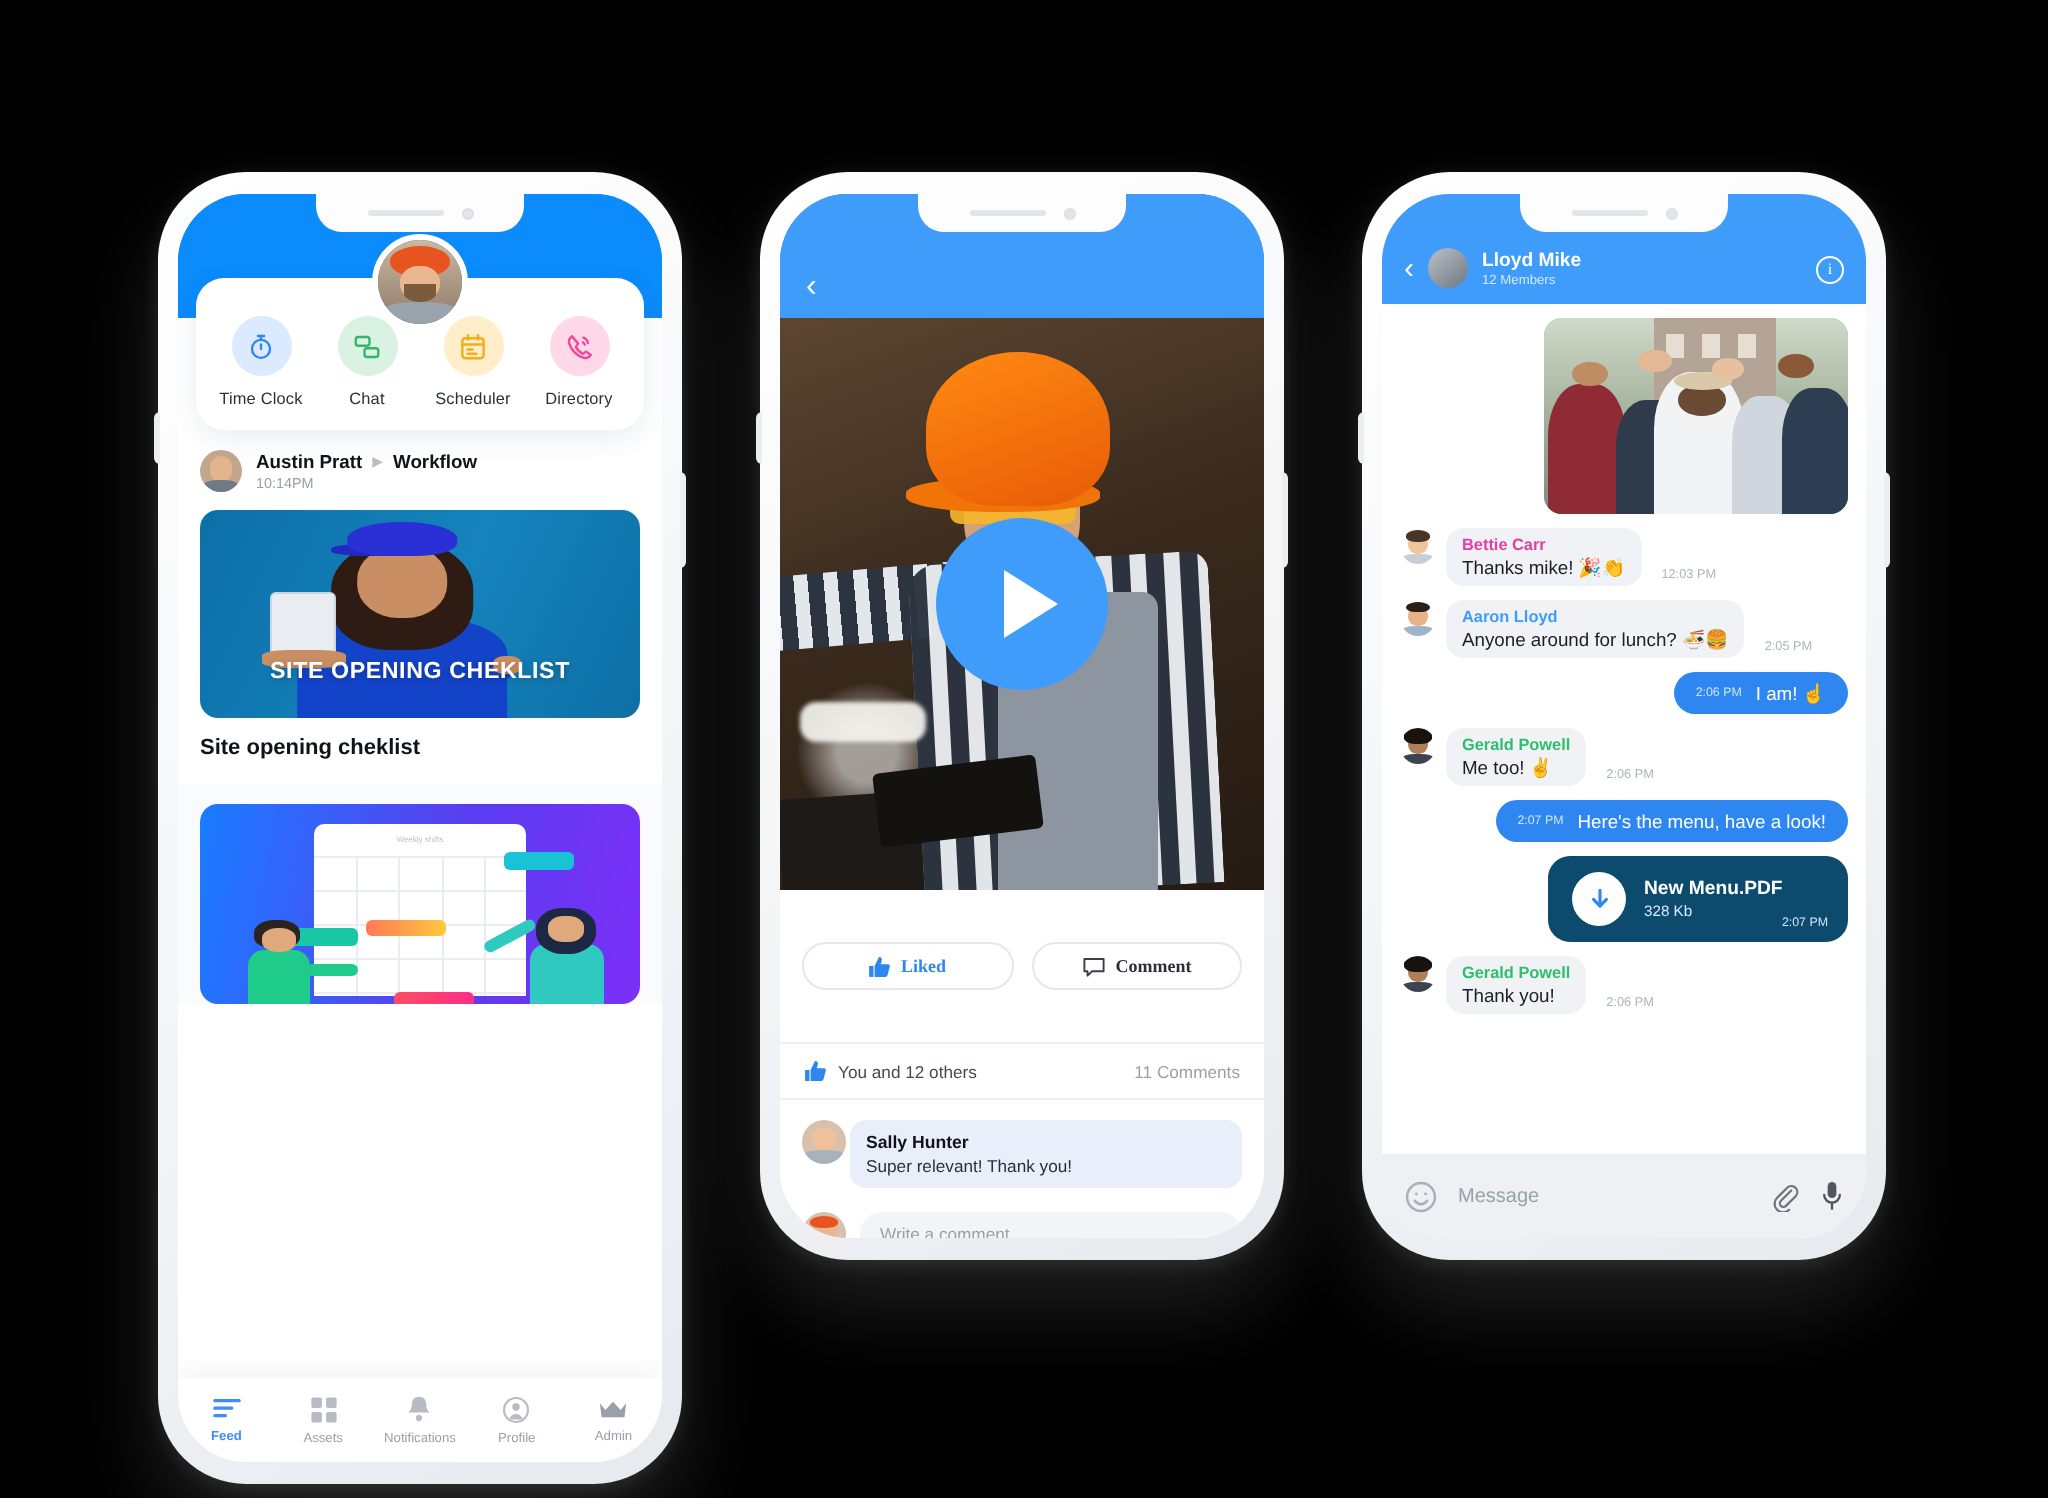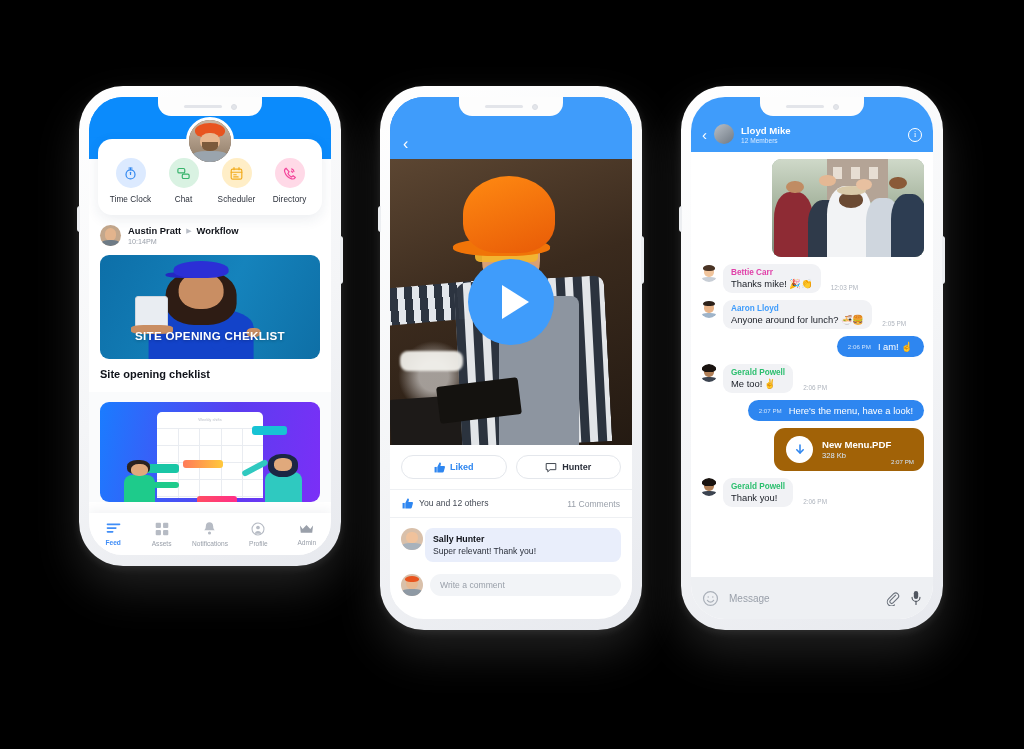--- a/index.html
+++ b/index.html
@@ -35,21 +35,21 @@
   .notch{
     position:absolute; left:50%; transform:translateX(-50%); top:0;
     width:104px; height:19px; background:#fdfdfd;
     border-radius:0 0 13px 13px; z-index:40;
     display:flex; align-items:center; justify-content:center; gap:9px;
   }
   .speaker{ width:38px; height:3px; border-radius:2px; background:#e3e5ea; }
   .cam{ width:6px; height:6px; border-radius:50%; background:#e3e5ea; border:1px solid #dcdee3; }
 
   
-  #phone1{ left:79px; top:86px; width:262px; height:480px; }
+  #phone1{ left:79px; top:86px; width:262px; height:656px; }
   .p1-head{
     position:relative; height:62px; background:#0b8bfc;
   }
   .p1-head-curve{
     position:absolute; left:0; right:0; top:0; height:62px;
   }
   .p1-avatar{
     position:absolute; left:50%; top:20px; transform:translateX(-50%);
     width:48px; height:48px; border-radius:50%;
     border:3px solid #fff; overflow:hidden; z-index:12;
@@ -187,33 +187,33 @@
   .play{
     position:absolute; left:50%; top:50%; transform:translate(-50%,-50%);
     width:86px; height:86px; border-radius:50%; background:#3f9cfb;
     display:flex; align-items:center; justify-content:center; z-index:5;
   }
   .play-tri{
     width:0; height:0; margin-left:8px;
     border-left:27px solid #fff; border-top:17px solid transparent;
     border-bottom:17px solid transparent;
   }
-  .actions{ display:flex; gap:9px; padding:10px 11px; background:#fff; }
+  .actions{ display:flex; gap:9px; padding:26px 11px; background:#fff;font-family:Liberation Serif, serif; }
   .act{
     flex:1; height:24px; border:1px solid #e4e7ec; border-radius:13px;
     display:flex; align-items:center; justify-content:center; gap:5px;
     font-size:9px; font-weight:bold; color:#2a2f3a; background:#fff;
   }
   .act.liked{ color:#2e86f0; }
   .meta{
     display:flex; align-items:center; justify-content:space-between;
     padding:8px 12px; border-top:1px solid #eef0f3; border-bottom:1px solid #eef0f3;
     background:#fff;
   }
-  .meta-l{ display:flex; gap:6px; font-size:8.6px; color:#444a55; }
+  .meta-l{ display:flex; align-items:center; gap:6px; font-size:8.6px; color:#444a55; }
   .meta-r{ font-size:8.6px; color:#9aa0aa; }
   .cmt{ display:flex; gap:2px; padding:10px 11px 6px; background:#fff; align-items:flex-start; }
   .cmt-av{ width:22px; height:22px; border-radius:50%; overflow:hidden; position:relative;
            background:#d9c0aa; flex:none; }
   .cmt-av i{ position:absolute; left:24%; top:16%; width:52%; height:54%;
              background:#f0c29c; border-radius:46%; }
   .cmt-av b{ position:absolute; left:6%; bottom:0; width:88%; height:30%;
              background:#a8b2bc; border-radius:40% 40% 0 0; }
   .cmt-bub{ flex:1; background:#e9eefb; border-radius:8px; padding:6px 8px; }
   .cmt-name{ font-size:8.8px; font-weight:bold; color:#10131a; }
@@ -260,21 +260,21 @@
   .ts-w{ font-size:6.2px; color:#cfe3fb; }
   .photo{
     width:152px; height:98px; border-radius:9px; overflow:hidden; margin-left:auto;
     position:relative; background:#9fb3a0;
   }
   .ph-sky{ position:absolute; inset:0; background:linear-gradient(180deg,#cfd9c9 0%,#9fae97 55%,#7d8a7a 100%); }
   .ph-bldg{ position:absolute; left:36%; top:0; width:40%; height:44%; background:#b4a496; }
   .ph-win{ position:absolute; background:#e7ded3; }
   .ph-p{ position:absolute; bottom:0; border-radius:40% 40% 0 0; }
   .filebub{
-    background:#a16207; border-radius:11px; padding:8px 12px; display:flex;
+    background:#0c4a6e; border-radius:11px; padding:8px 12px; display:flex;
     align-items:center; gap:9px; margin-left:auto; min-width:150px; position:relative;
   }
   .dl{ width:27px; height:27px; border-radius:50%; background:#fff; flex:none;
        display:flex; align-items:center; justify-content:center; }
   .fname{ color:#fff; font-size:9.6px; font-weight:bold; }
   .fsize{ color:#d6e9ff; font-size:7.6px; margin-top:1px; }
   .ftime{ position:absolute; right:10px; bottom:6px; font-size:6.2px; color:#cfe3fb; }
   .composer{
     position:absolute; left:0; right:0; bottom:0; height:42px; background:#eef0f3;
     display:flex; align-items:center; gap:10px; padding:0 11px;
@@ -507,21 +507,21 @@
           <svg width="11" height="11" viewBox="0 0 20 20">
             <path d="M1 9 h4 v10 H1z" fill="#2e86f0"></path>
             <path d="M6 9 L10 1 c2.4 0 3 1.6 2.4 3.6 L11.6 7.4 H18 c1.4 0 2.2 1.2 1.8 2.4 l-2 7.4 c-.3 1-1 1.8-2.2 1.8 H6z" fill="#2e86f0"></path>
           </svg>
           <span>Liked</span>
         </div>
         <div class="act">
           <svg width="12" height="11" viewBox="0 0 20 18" fill="none" stroke="#3a4049" stroke-width="1.6" stroke-linejoin="round">
             <path d="M2 2.4 h16 v10.2 h-9.6 L4.6 16.2 v-3.6 H2 z"></path>
           </svg>
-          <span>Hunter</span>
+          <span>Comment</span>
         </div>
       </div>
 
       <div class="meta">
         <div class="meta-l">
           <svg width="11" height="11" viewBox="0 0 20 20">
             <path d="M1 9 h4 v10 H1z" fill="#2e86f0"></path>
             <path d="M6 9 L10 1 c2.4 0 3 1.6 2.4 3.6 L11.6 7.4 H18 c1.4 0 2.2 1.2 1.8 2.4 l-2 7.4 c-.3 1-1 1.8-2.2 1.8 H6z" fill="#2e86f0"></path>
           </svg>
           <span>You and 12 others</span>

